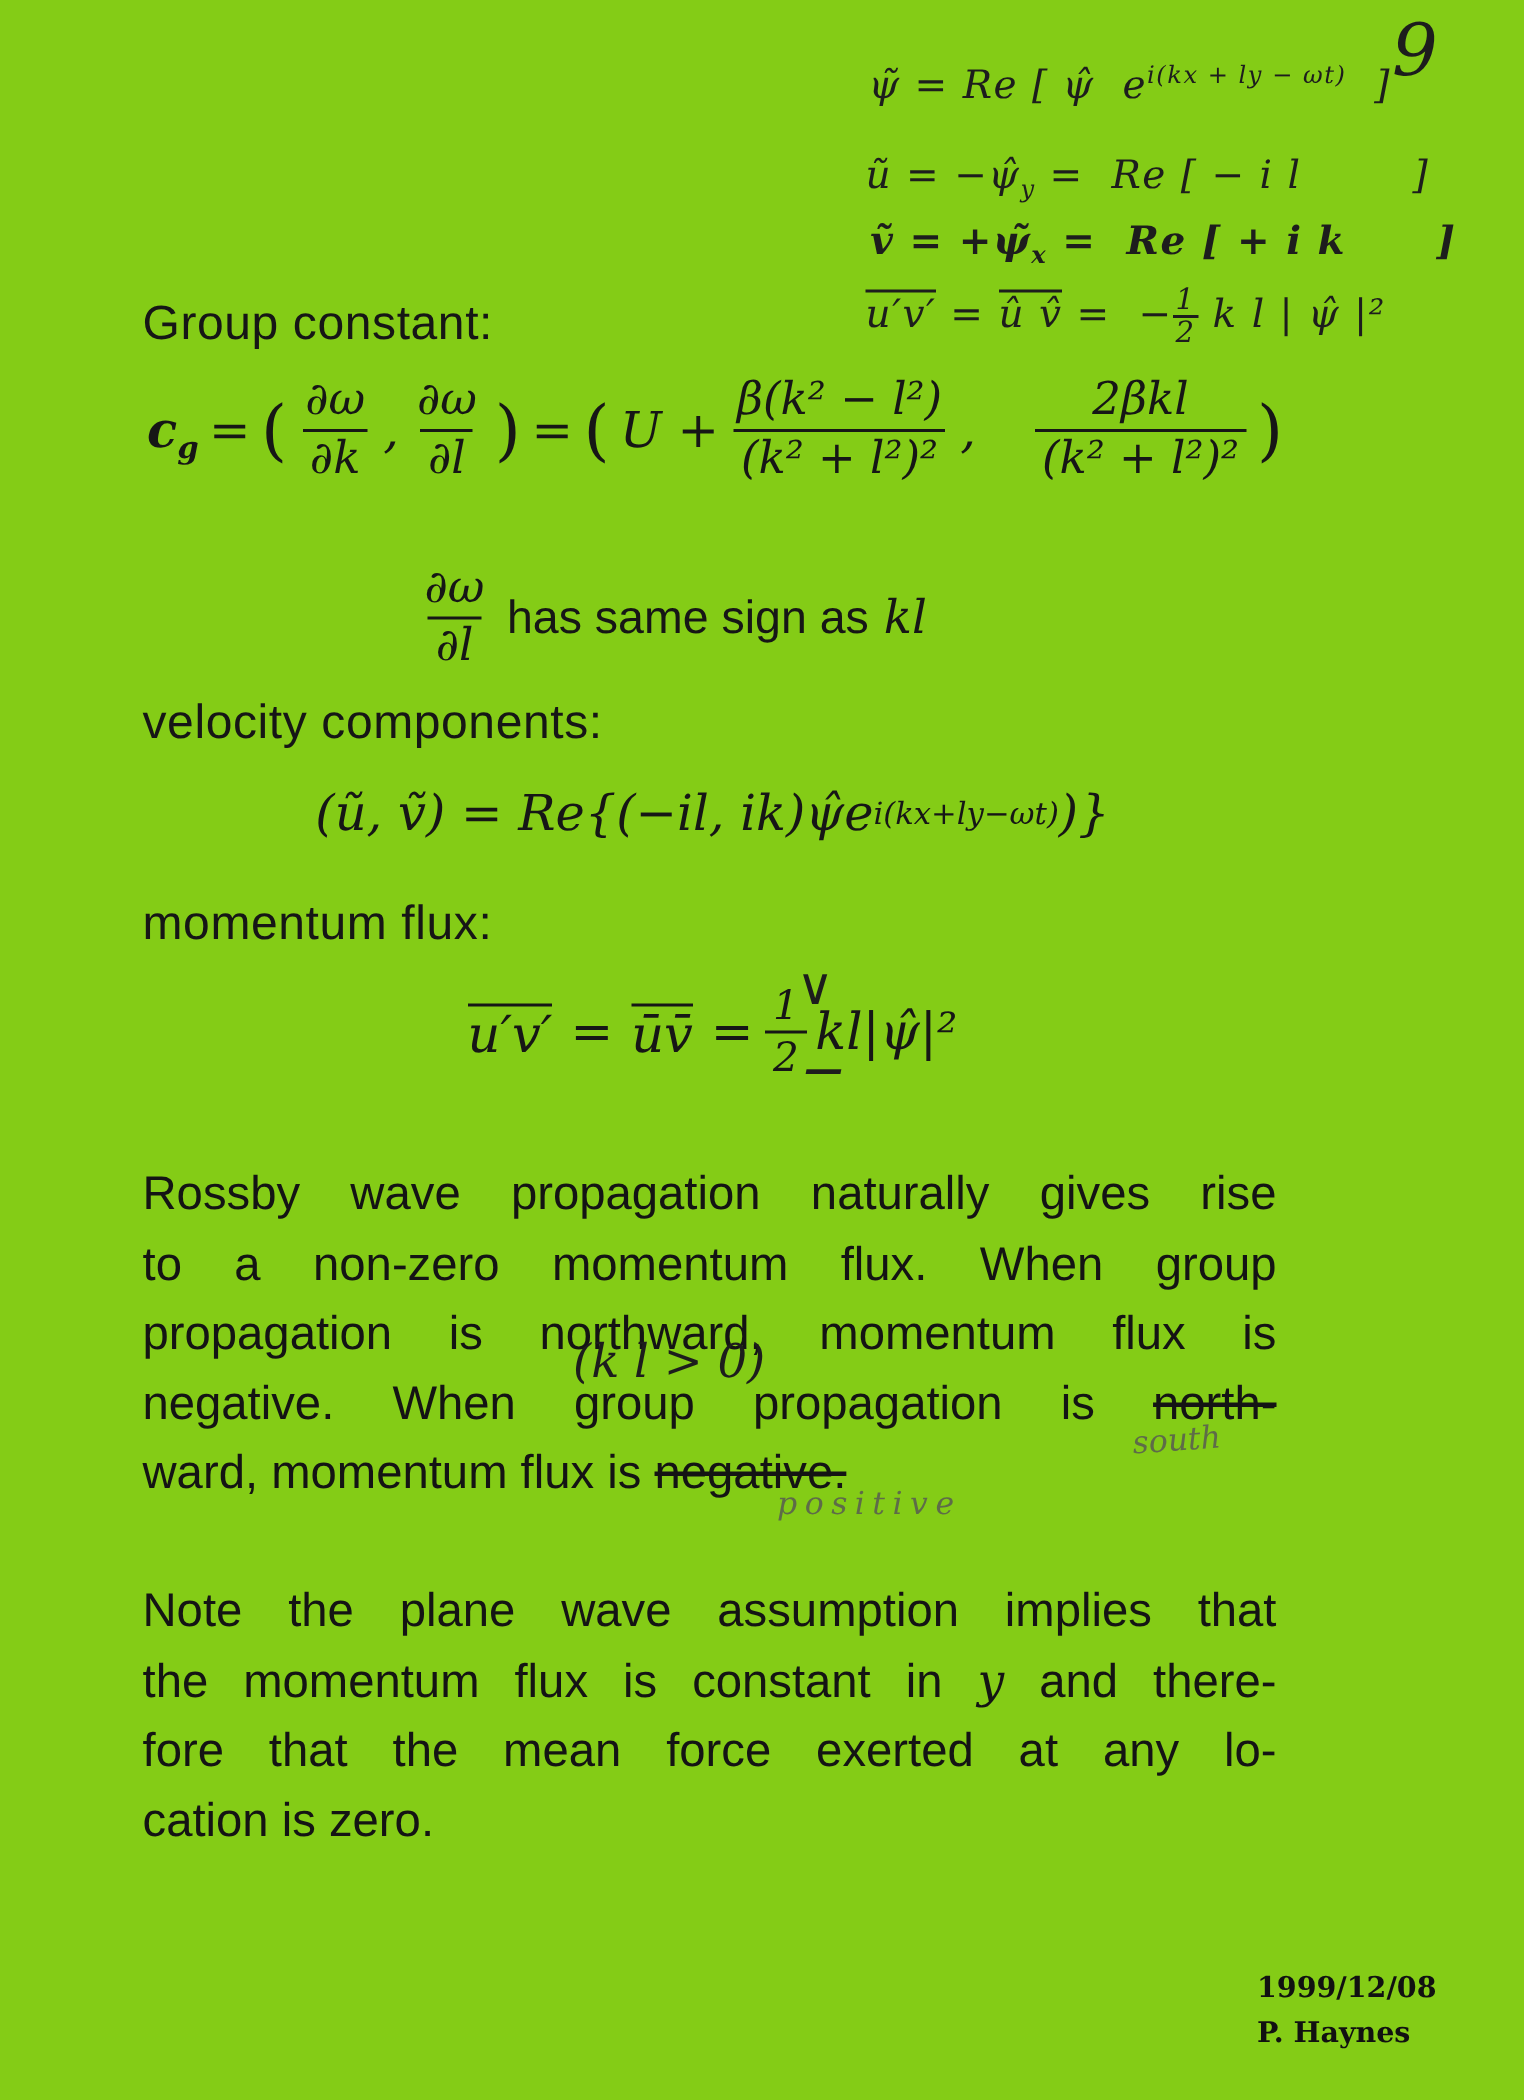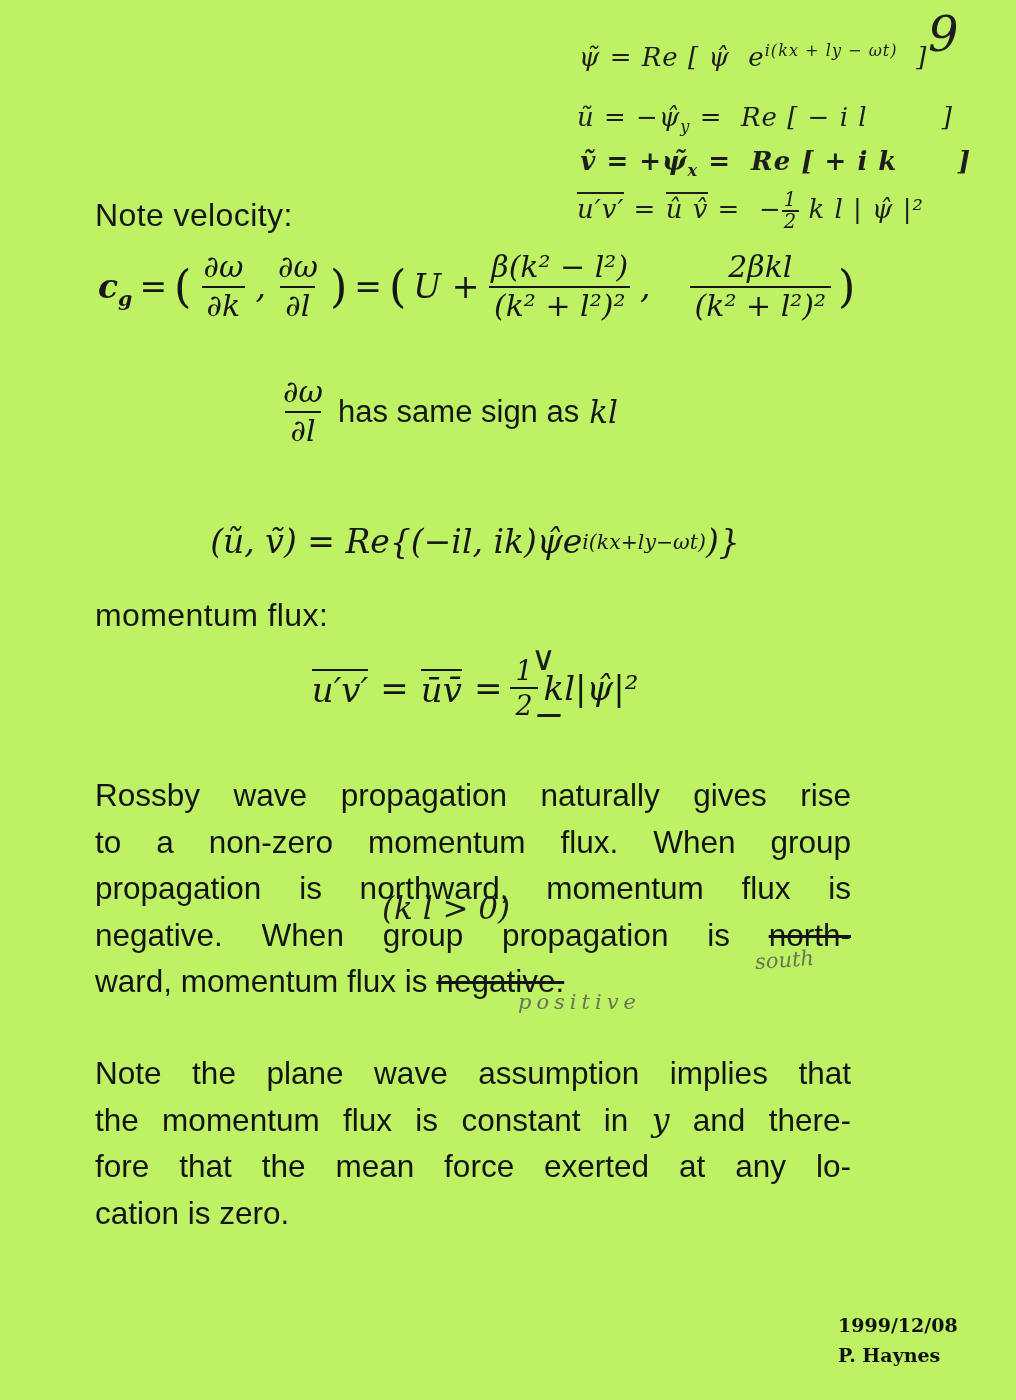--- a/index.html
+++ b/index.html
@@ -1,18 +1,18 @@
 <!DOCTYPE html>
 <html><head>
 <meta charset="utf-8">
 <style>
   html,body { margin:0; padding:0; background:#e8e8e8; }
   .page {
     position:relative; width:1016px; height:1400px; margin:0 auto;
-    background:#bef264; color:#161616; overflow:hidden;
+    background:#84cc16; color:#161616; overflow:hidden;
     font-family:"Liberation Sans", sans-serif;
   }
   
   .sans  { font-family:"Liberation Sans", sans-serif; }
   .math  { font-family:"DejaVu Serif", serif; font-style:italic; }
   .roman { font-family:"DejaVu Serif", serif; font-style:normal; }
   .hw    { font-family:"DejaVu Serif", serif; font-style:italic; color:#1d1d1d; }
 
   
   .frac { display:inline-flex; flex-direction:column; align-items:center;
@@ -63,21 +63,21 @@
   </div>
   <div class="hwline hw" style="left:540px; top:116px;font-weight:bold;">
     <span>ṽ = +ψ̃</span><sub>x</sub><span> =  Re [ + i k      ]</span>
   </div>
   <div class="hwline hw" style="left:540px; top:160px;">
     <span class="ol" style="border-color:#1d1d1d;">u′v′</span><span> = </span><span class="ol" style="border-color:#1d1d1d;">û v̂</span><span> =  −</span><span class="hwfrac"><span class="num">1</span><span class="den">2</span></span><span> k l | ψ̂ |²</span>
   </div>
 
   <div class="annot hw" style="left:928px; top:6px; font-size:48px;">9</div>
 
-  <div class="heading" style="top:197px;">Note velocity:</div>
+  <div class="heading" style="top:197px;">Group constant:</div>
 
   <div class="eqrow math" style="left:98px; top:250px; font-size:33px; gap:7px;">
     <span style="font-weight:bold;"><span>c</span><sub>g</sub></span>
     <span class="roman">=</span>
     <span class="bigparen">(</span>
     <span class="frac" style="font-size:30px;">
         <span class="num">∂ω</span>
         <span class="den">∂k</span>
       </span>
     <span>,</span>
@@ -103,20 +103,21 @@
 
   <div class="eqrow" style="left:278px; top:375px; font-size:31px; gap:10px;">
     <span class="frac math" style="font-size:30px;">
         <span class="num">∂ω</span>
         <span class="den">∂l</span>
       </span>
     <span class="sans">has same sign as</span>
     <span class="math">kl</span>
   </div>
 
+  <div class="heading" style="top:463px;">velocity components:</div>
 
   <div class="eqrow math" style="left:0; top:522px; width:950px; justify-content:center; font-size:33px;">
     <span>(ũ, ṽ) = Re{(−il, ik)ψ̂e</span>
       <sup>i(kx+ly−ωt)</sup>
       <span>)}</span>
   </div>
 
   <div class="heading" style="top:597px;">momentum flux:</div>
 
   <div class="eqrow math" style="left:0; top:655px; width:950px; justify-content:center; font-size:34px; gap:12px;">

